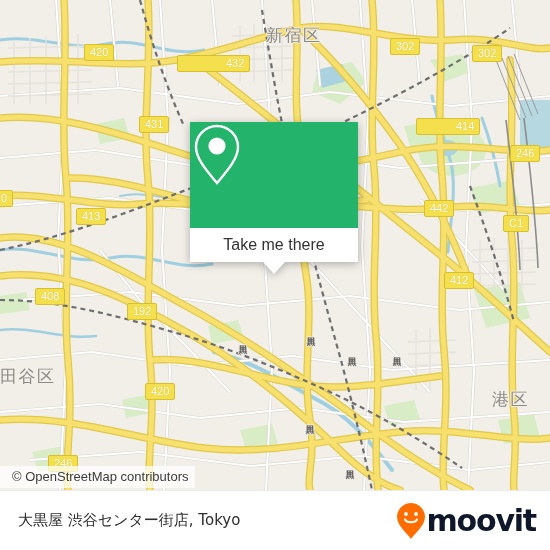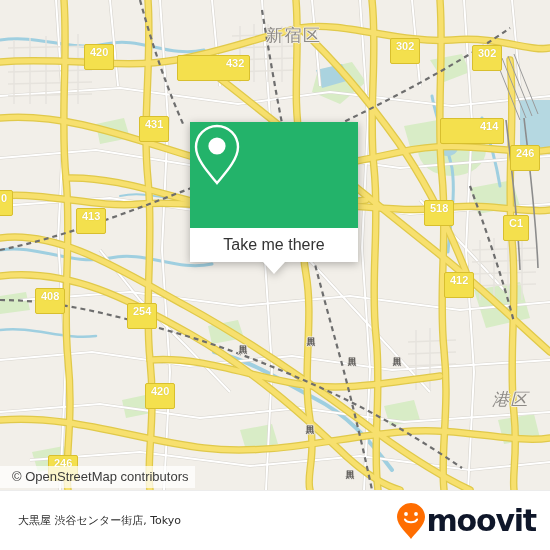--- a/index.html
+++ b/index.html
@@ -42,23 +42,23 @@
 
   
   .shield {
     position: absolute;
     background: #f4e04d;
     border: 1px solid #d8bf2e;
     border-radius: 2px;
     color: #ffffff;
     font-family: "Liberation Sans", sans-serif;
     font-size: 11px;
-    font-weight: bold;
+    font-weight: normal;
     line-height: 15px;
-    height: 26px;
+    height: 17px;
     padding: 0 5px;
     text-align: center;
     white-space: nowrap;
     text-shadow: 0 0 1px #c9b01c;
   }
 
   
   #attribution {
     position: absolute;
     left: 0; top: 466px;
@@ -109,21 +109,21 @@
     left: 0; top: 490px;
     width: 550px; height: 60px;
     background: #ffffff;
     display: flex; align-items: center;
     border-top: 1px solid #ececec;
   }
   #footer-title {
     position: absolute;
     left: 18px;
     font-family: "DejaVu Sans", sans-serif;
-    font-size: 11px;
+    font-size: 15px;
     color: #2d2d2d;
     white-space: nowrap;
   }
   #moovit-logo {
     position: absolute;
     right: 14px;
     display: flex; align-items: center;
   }
   #moovit-word {
     font-family: "DejaVu Sans", sans-serif;
@@ -271,42 +271,43 @@
         <path d="M506,120 C512,170 518,220 520,270"></path>
         <path d="M524,118 C530,168 536,218 538,268"></path>
       </g>
 
       <g stroke="#9a9a9a" stroke-width="1" fill="none">
         <path d="M496,60 L520,120 M502,58 L526,118 M508,56 L532,116 M514,54 L538,114"></path>
       </g>
     </svg>
 
     <div class="ward-label" style="left:266px; top:16px;margin-top:8px;">新宿区</div>
-    <div class="ward-label" style="left:492px; top:388px;font-style:italic;">港区</div>
+    <div class="ward-label" style="left:0px; top:365px;">田谷区</div>
+    <div class="ward-label" style="left:492px; top:388px;">港区</div>
 
     <div class="river-label" style="left:236px; top:338px;">目黒川</div>
     <div class="river-label" style="left:304px; top:330px;">目黒川</div>
     <div class="river-label" style="left:345px; top:350px;">目黒川</div>
     <div class="river-label" style="left:390px; top:350px;">目黒川</div>
     <div class="river-label" style="left:303px; top:418px;">目黒川</div>
     <div class="river-label" style="left:343px; top:463px;">目黒川</div>
 
     <div class="shield" style="left:84px;  top:44px;">420</div>
     <div class="shield" style="left:177px; top:55px;padding-left:48px;">432</div>
     <div class="shield" style="left:390px; top:38px;">302</div>
     <div class="shield" style="left:472px; top:45px;">302</div>
     <div class="shield" style="left:139px; top:116px;">431</div>
-    <div class="shield" style="left:440px; top:118px;padding-left:39px;">414</div>
+    <div class="shield" style="left:416px; top:118px;padding-left:39px;">414</div>
     <div class="shield" style="left:510px; top:145px;">246</div>
     <div class="shield" style="left:-5px;  top:190px;">0</div>
     <div class="shield" style="left:76px;  top:208px;text-align:center;">413</div>
-    <div class="shield" style="left:424px; top:200px;">518</div>
+    <div class="shield" style="left:424px; top:200px;">442</div>
     <div class="shield" style="left:503px; top:215px;">C1</div>
     <div class="shield" style="left:35px;  top:288px;">408</div>
-    <div class="shield" style="left:127px; top:303px;">254</div>
+    <div class="shield" style="left:127px; top:303px;">192</div>
     <div class="shield" style="left:404px; top:272px;margin-left:40px;">412</div>
     <div class="shield" style="left:145px; top:383px;">420</div>
     <div class="shield" style="left:48px;  top:455px;">246</div>
 
     <div id="popup">
       <div id="popup-head">
         <svg width="54" height="66" viewBox="0 0 54 66">
           <path d="M27 4 C15.4 4 6 13.4 6 25 C6 38 20 52.5 27 61 C34 52.5 48 38 48 25 C48 13.4 38.6 4 27 4 Z" fill="none" stroke="#ffffff" stroke-width="2.4"></path>
           <circle cx="27" cy="24" r="8.6" fill="#ffffff"></circle>
         </svg>

